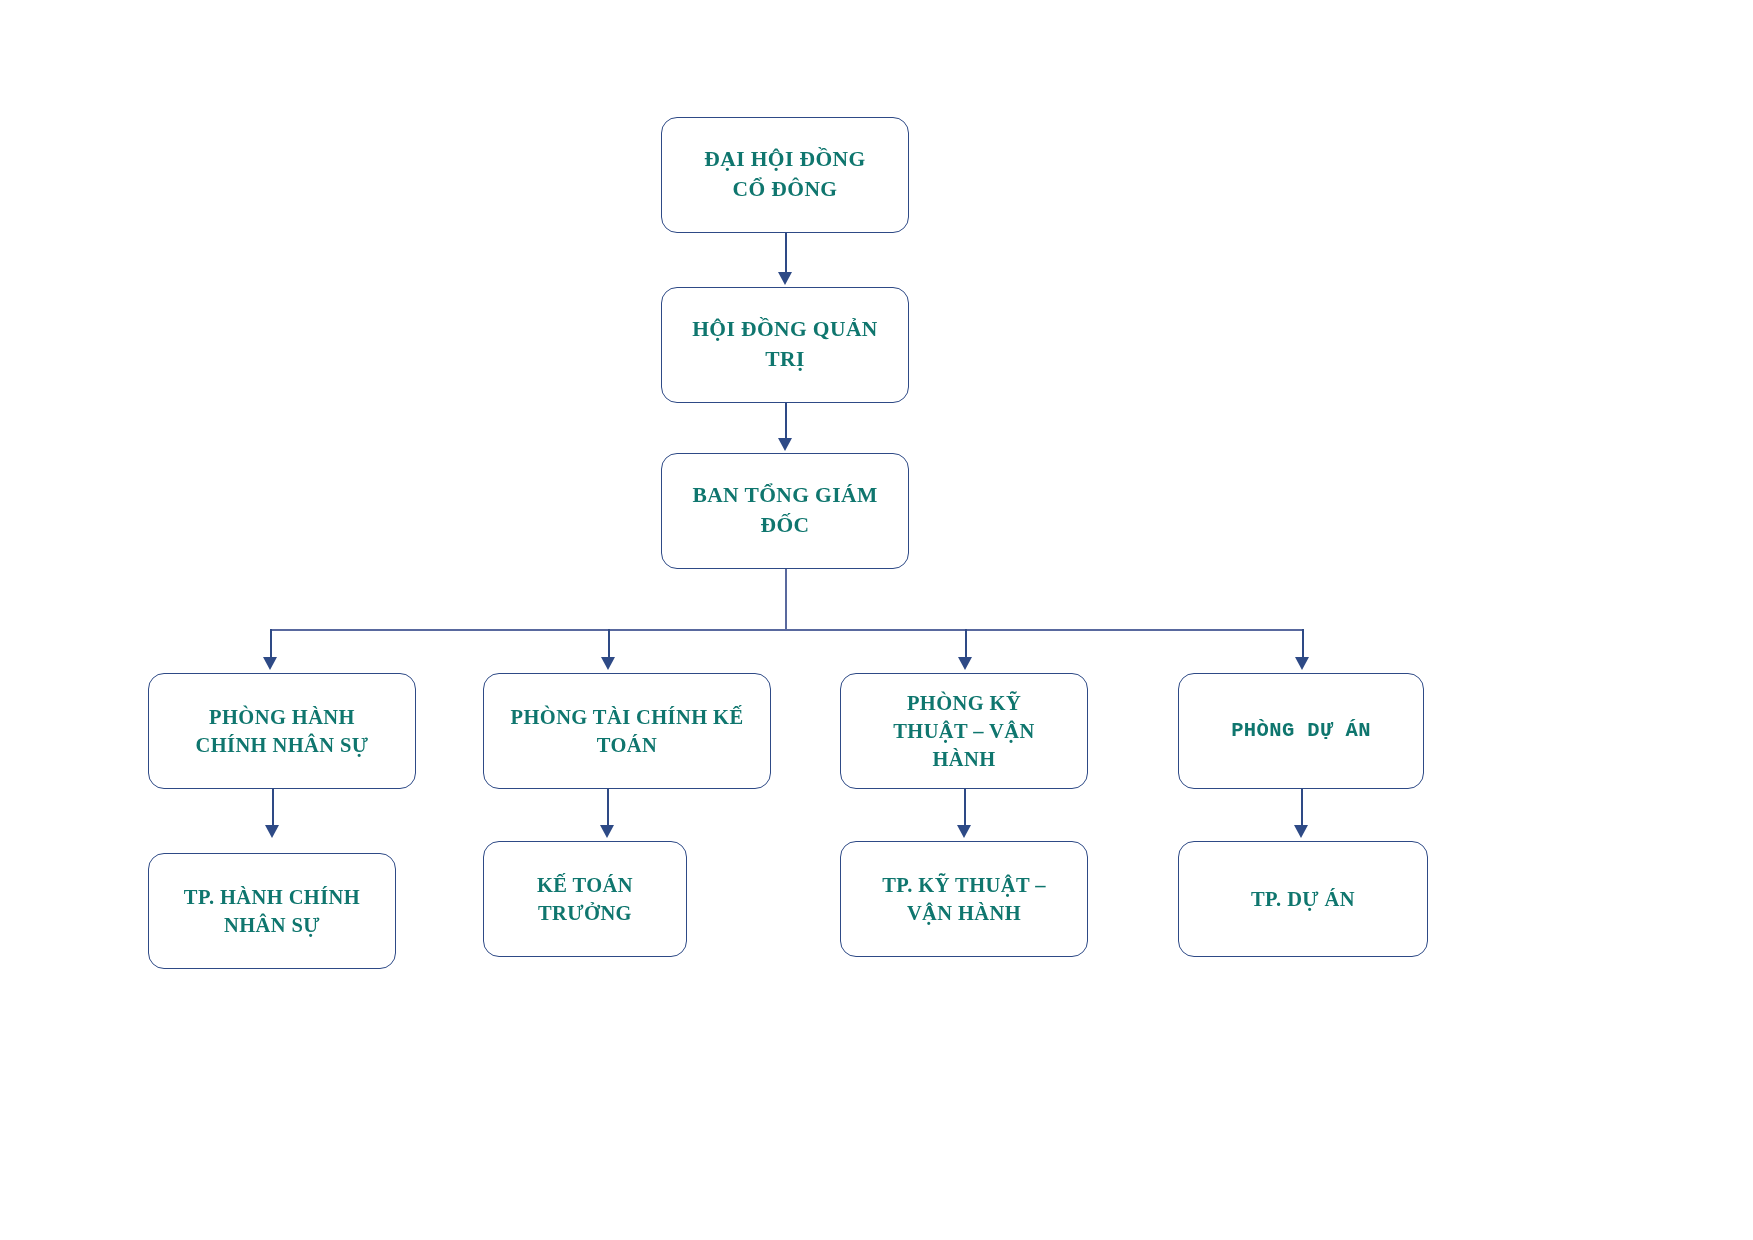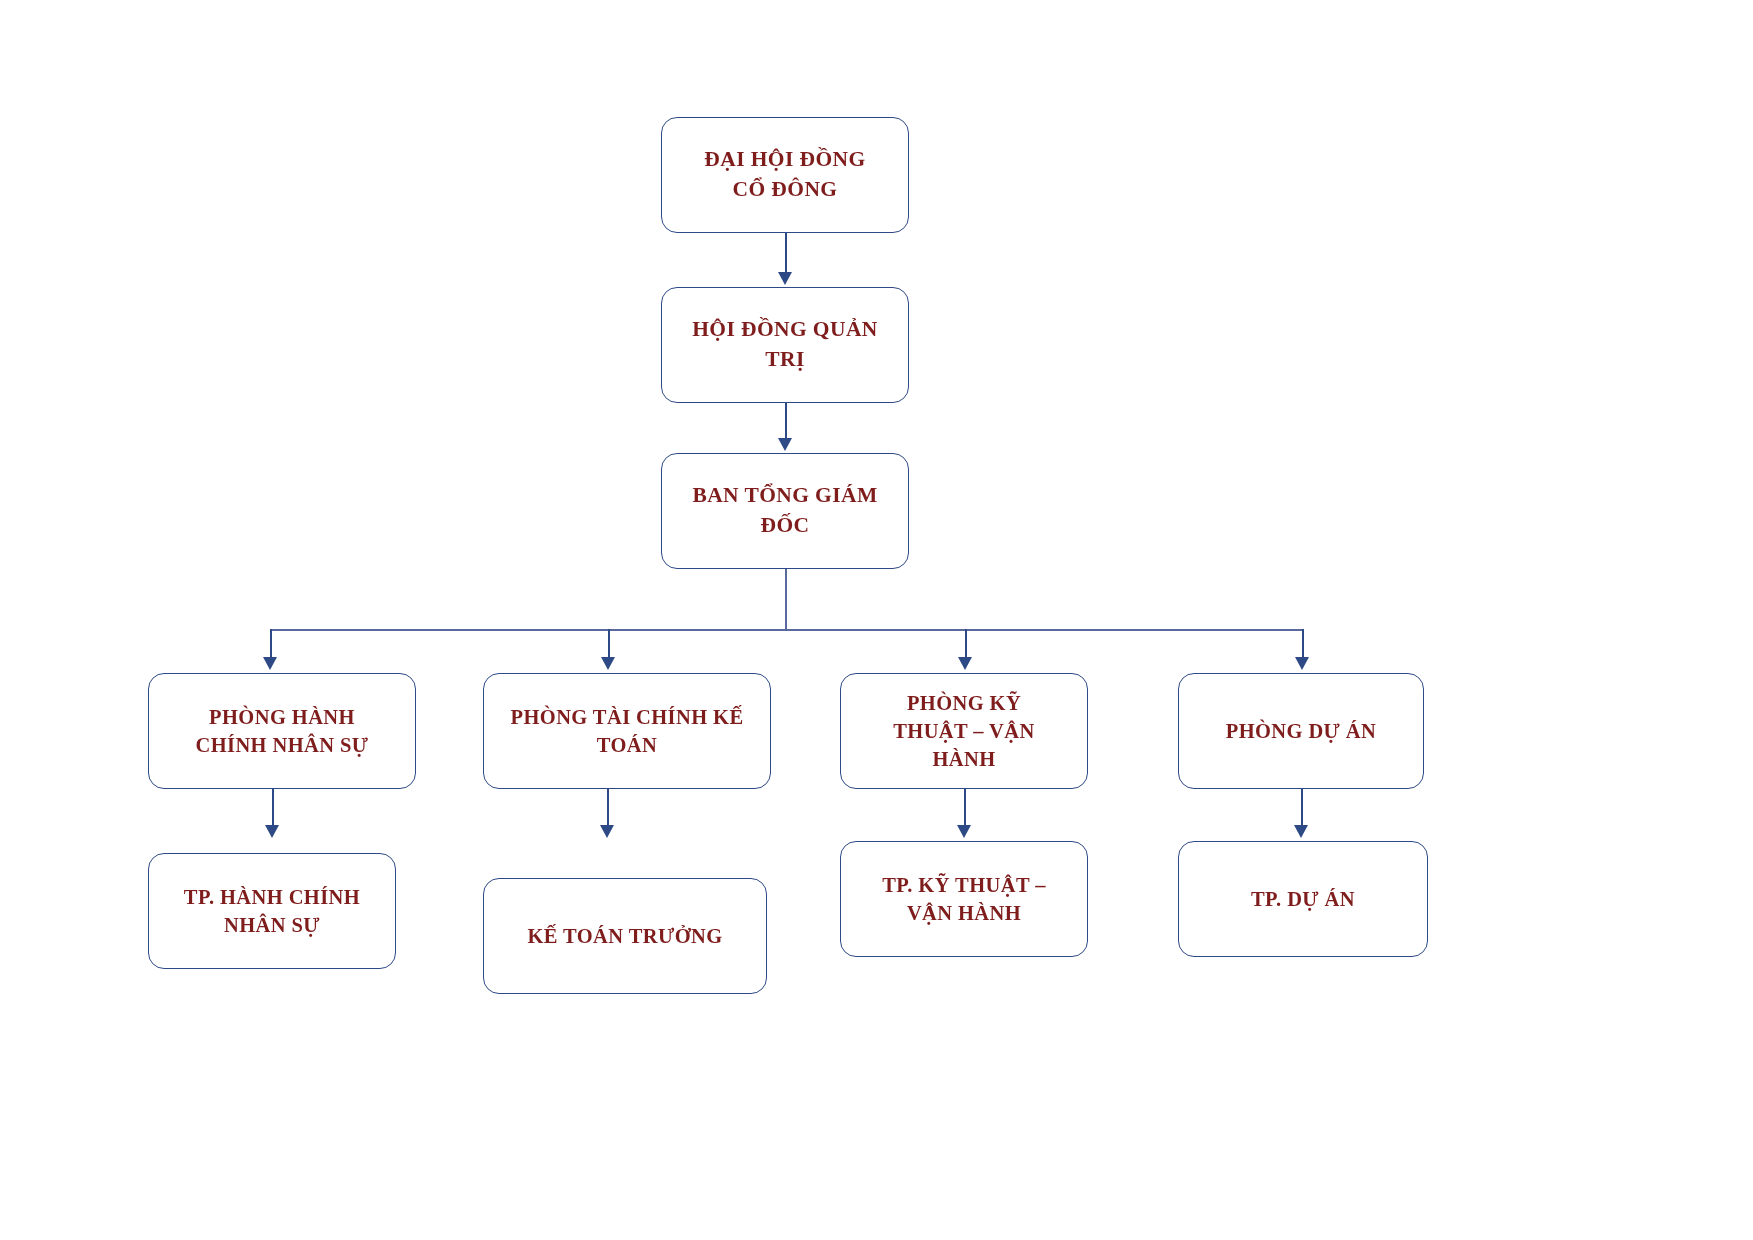--- a/index.html
+++ b/index.html
@@ -19,21 +19,21 @@
   .node {
     position: absolute;
     box-sizing: border-box;
     background: #ffffff;
     border: 1.6px solid #2E4A86;
     border-radius: 16px;
     display: flex;
     align-items: center;
     justify-content: center;
     text-align: center;
-    color: #7f1d1d;
+    color: #0f766e;
     font-weight: bold;
     letter-spacing: 0.4px;
     line-height: 1.38;
     padding: 4px 26px;
   }
 
   .node-label {
     display: block;
     width: 100%;
   }
@@ -49,29 +49,29 @@
   #node-btgd  { left: 661px; top: 453px; }
 
   
   .lvl-dept {
     height: 116px;
     font-size: 20.5px;
   }
   #node-phong-hcns { left: 148px;  top: 673px; width: 268px; }
   #node-phong-tckt { left: 483px;  top: 673px; width: 288px; }
   #node-phong-ktvh { left: 840px;  top: 673px; width: 248px; justify-content: center; }
-  #node-phong-da   { left: 1178px; top: 673px; width: 246px; }
+  #node-phong-da   { left: 1178px; top: 673px; width: 246px; font-family: Liberation Mono, monospace; }
 
   
   .lvl-head {
     height: 116px;
     font-size: 20.5px;
   }
   #node-tp-hcns { left: 148px;  top: 841px; width: 248px; margin-top: 12px; }
-  #node-ktt     { left: 483px;  top: 841px; width: 284px; margin-top: 37px; }
+  #node-ktt     { left: 483px;  top: 841px; width: 204px; }
   #node-tp-ktvh { left: 840px;  top: 841px; width: 248px; }
   #node-tp-da   { left: 1178px; top: 841px; width: 250px; }
 
   
   .conn {
     position: absolute;
     background: #2E4A86;
   }
   .conn.v { width: 1.7px; }
   .conn.h { height: 1.7px; }

